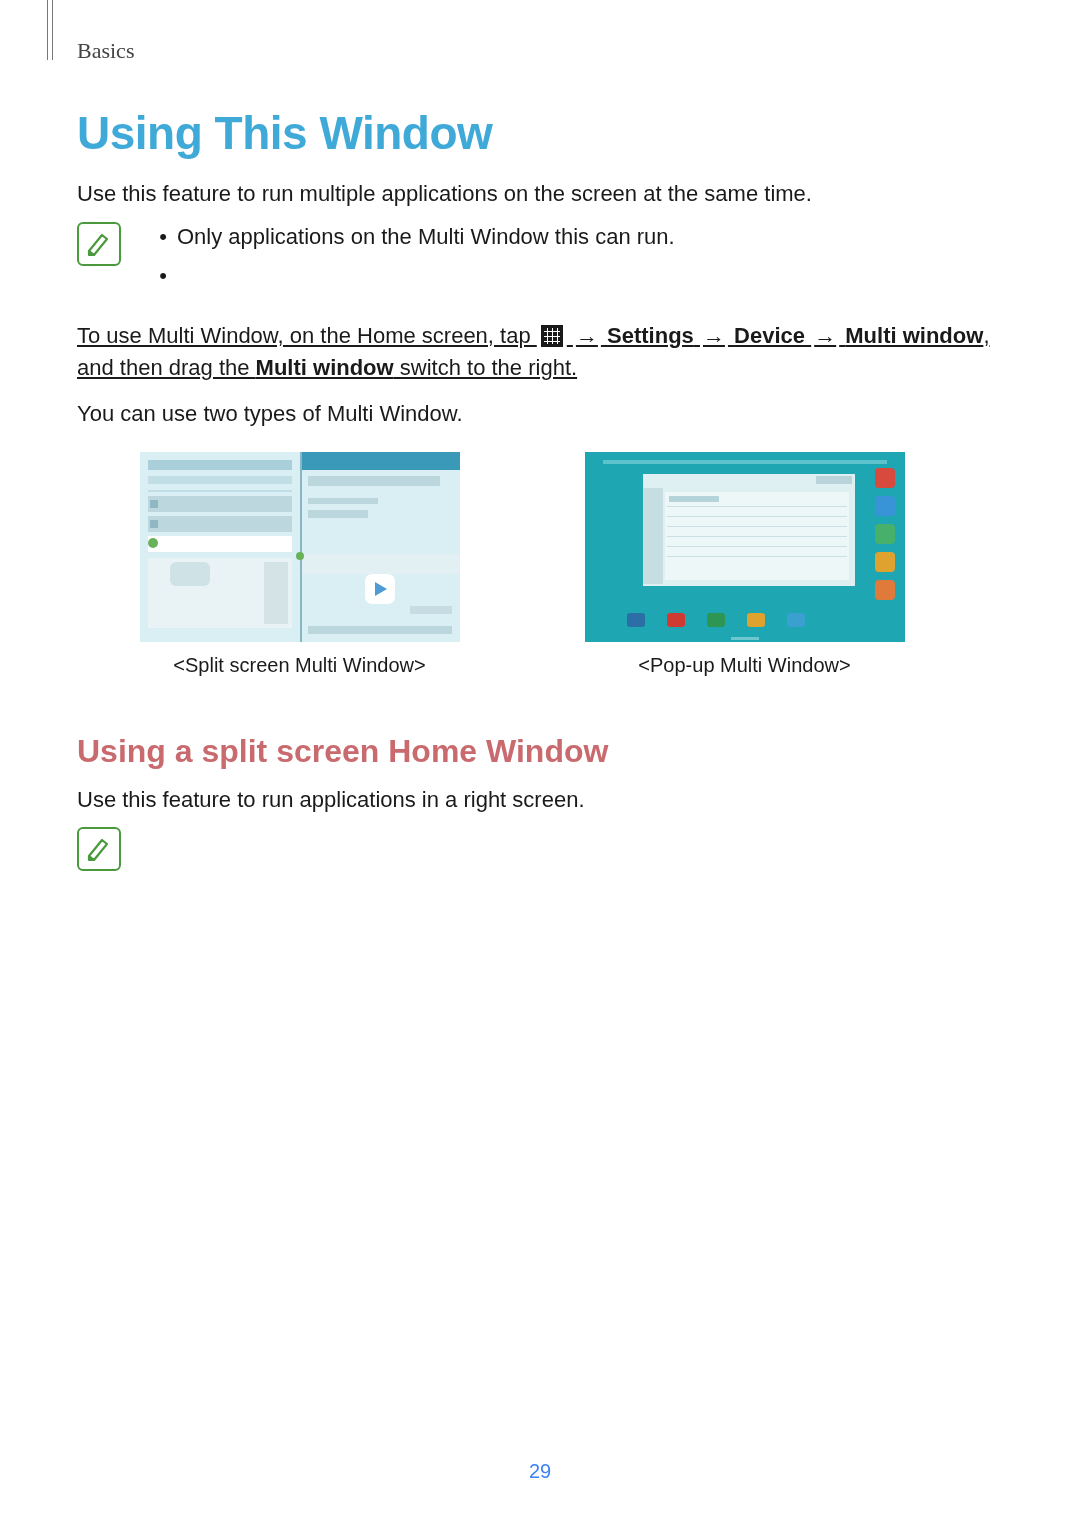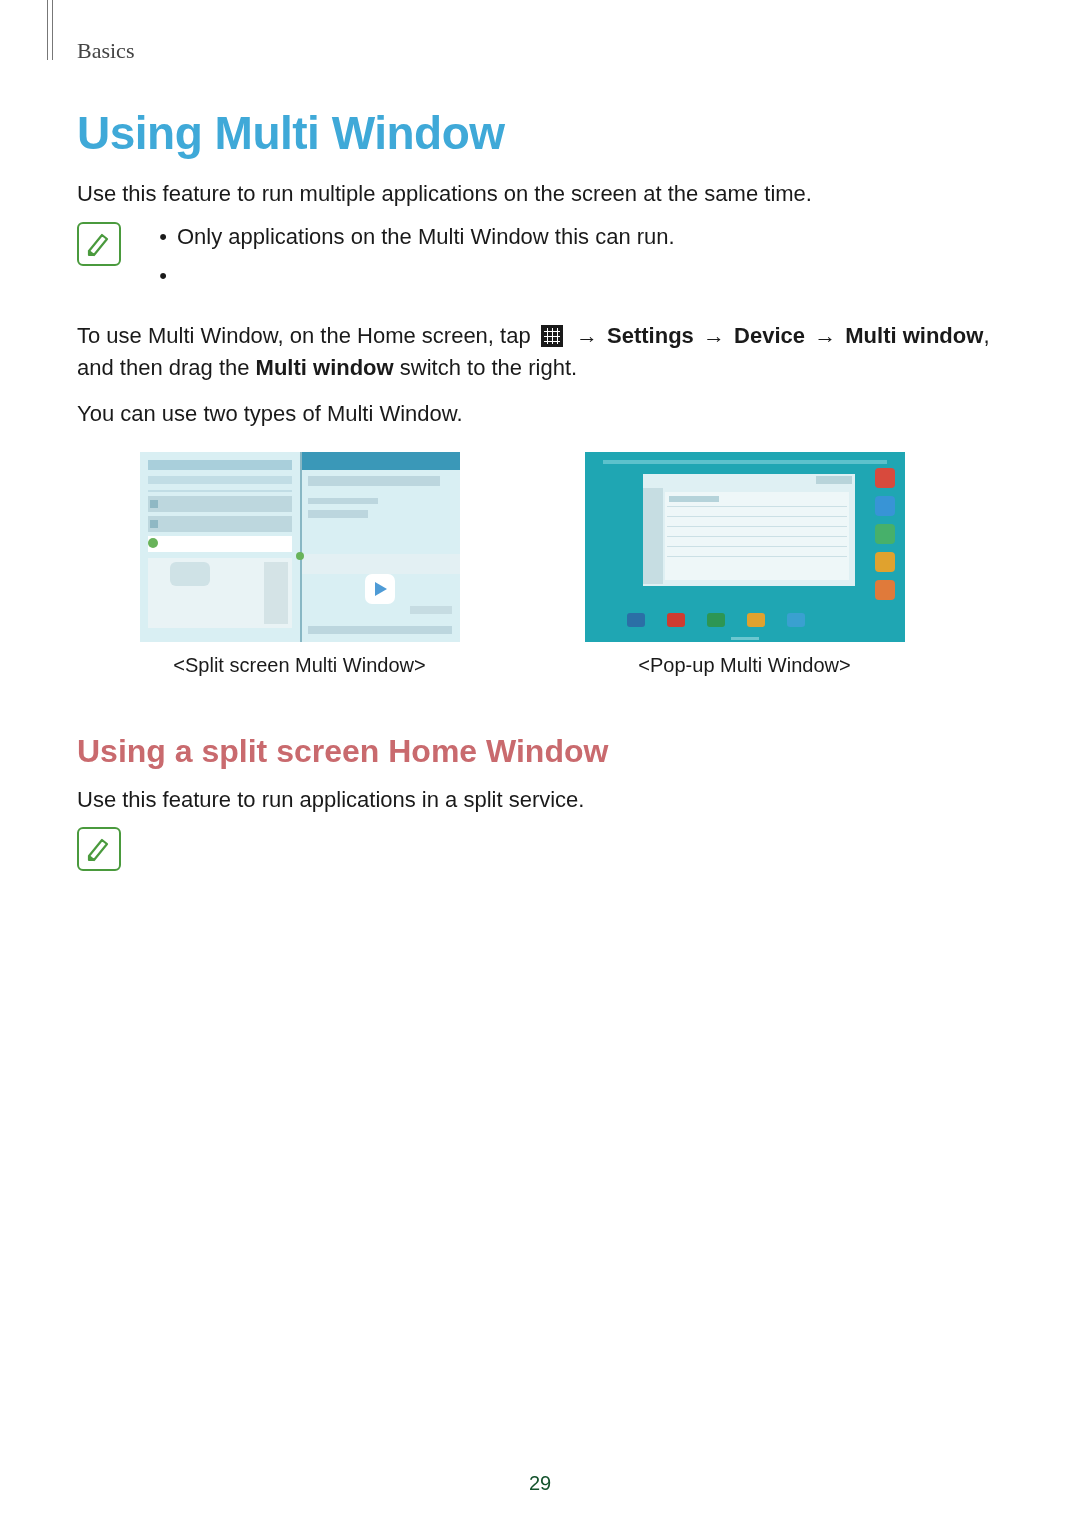--- a/index.html
+++ b/index.html
@@ -70,21 +70,21 @@
     .bullet-item {
       display: flex;
       font-size: 22px;
       line-height: 1.5;
       margin-bottom: 6px;
     }
     .bullet-dot {
       flex: 0 0 28px;
       text-align: center;
     }
-    .para-block { margin-top: 22px; margin-bottom: 14px; }
+    .para-block { margin-top: 22px; margin-bottom: 14px; text-decoration: underline; }
     .inline-icon {
       display: inline-block;
       width: 22px;
       height: 22px;
       background: #1a1a1a;
       vertical-align: middle;
       margin: 0 4px 3px 4px;
       position: relative;
     }
     .inline-icon::before {
@@ -180,34 +180,34 @@
       font-size: 32px;
       font-weight: bold;
       color: #c96a6e;
       margin-top: 56px;
       margin-bottom: 14px;
     }
     .page-num {
       position: absolute;
       left: 0;
       width: 1080px;
-      bottom: 32px;
+      bottom: 44px;
       text-align: center;
       font-size: 20px;
-      color: #14532d;
+      color: #3b82f6;
     }
   </style>
 </head>
 <body>
 
 <div class="tab-marker"></div>
 <div class="header-text">Basics</div>
 
 <div class="content">
-  <h1>Using Multi Window</h1>
+  <h1>Using This Window</h1>
   <p class="body-text">Use this feature to run multiple applications on the screen at the same time.</p>
 
   <div class="note-row">
     <div class="note-icon">
       <svg viewBox="0 0 30 30">
           <path class="pencil-path" d="M5 22 L18 6 L23 10 L10 26 L5 26 Z M5 22 L10 26 M18 6 L23 10"></path>
         </svg>
     </div>
     <div class="note-body">
       <div class="bullet-item">
@@ -295,21 +295,21 @@
             <div class="t t4"></div>
             <div class="t t5"></div>
         </div>
         <div class="handlebar"></div>
       </div>
       <div class="caption">&lt;Pop-up Multi Window&gt;</div>
     </div>
   </div>
 
   <h2>Using a split screen Home Window</h2>
-  <p class="body-text">Use this feature to run applications in a split service.</p>
+  <p class="body-text">Use this feature to run applications in a right screen.</p>
 
   <div class="note-row">
     <div class="note-icon">
       <svg viewBox="0 0 30 30">
           <path class="pencil-path" d="M5 22 L18 6 L23 10 L10 26 L5 26 Z M5 22 L10 26 M18 6 L23 10"></path>
         </svg>
     </div>
   </div>
 </div>
 

